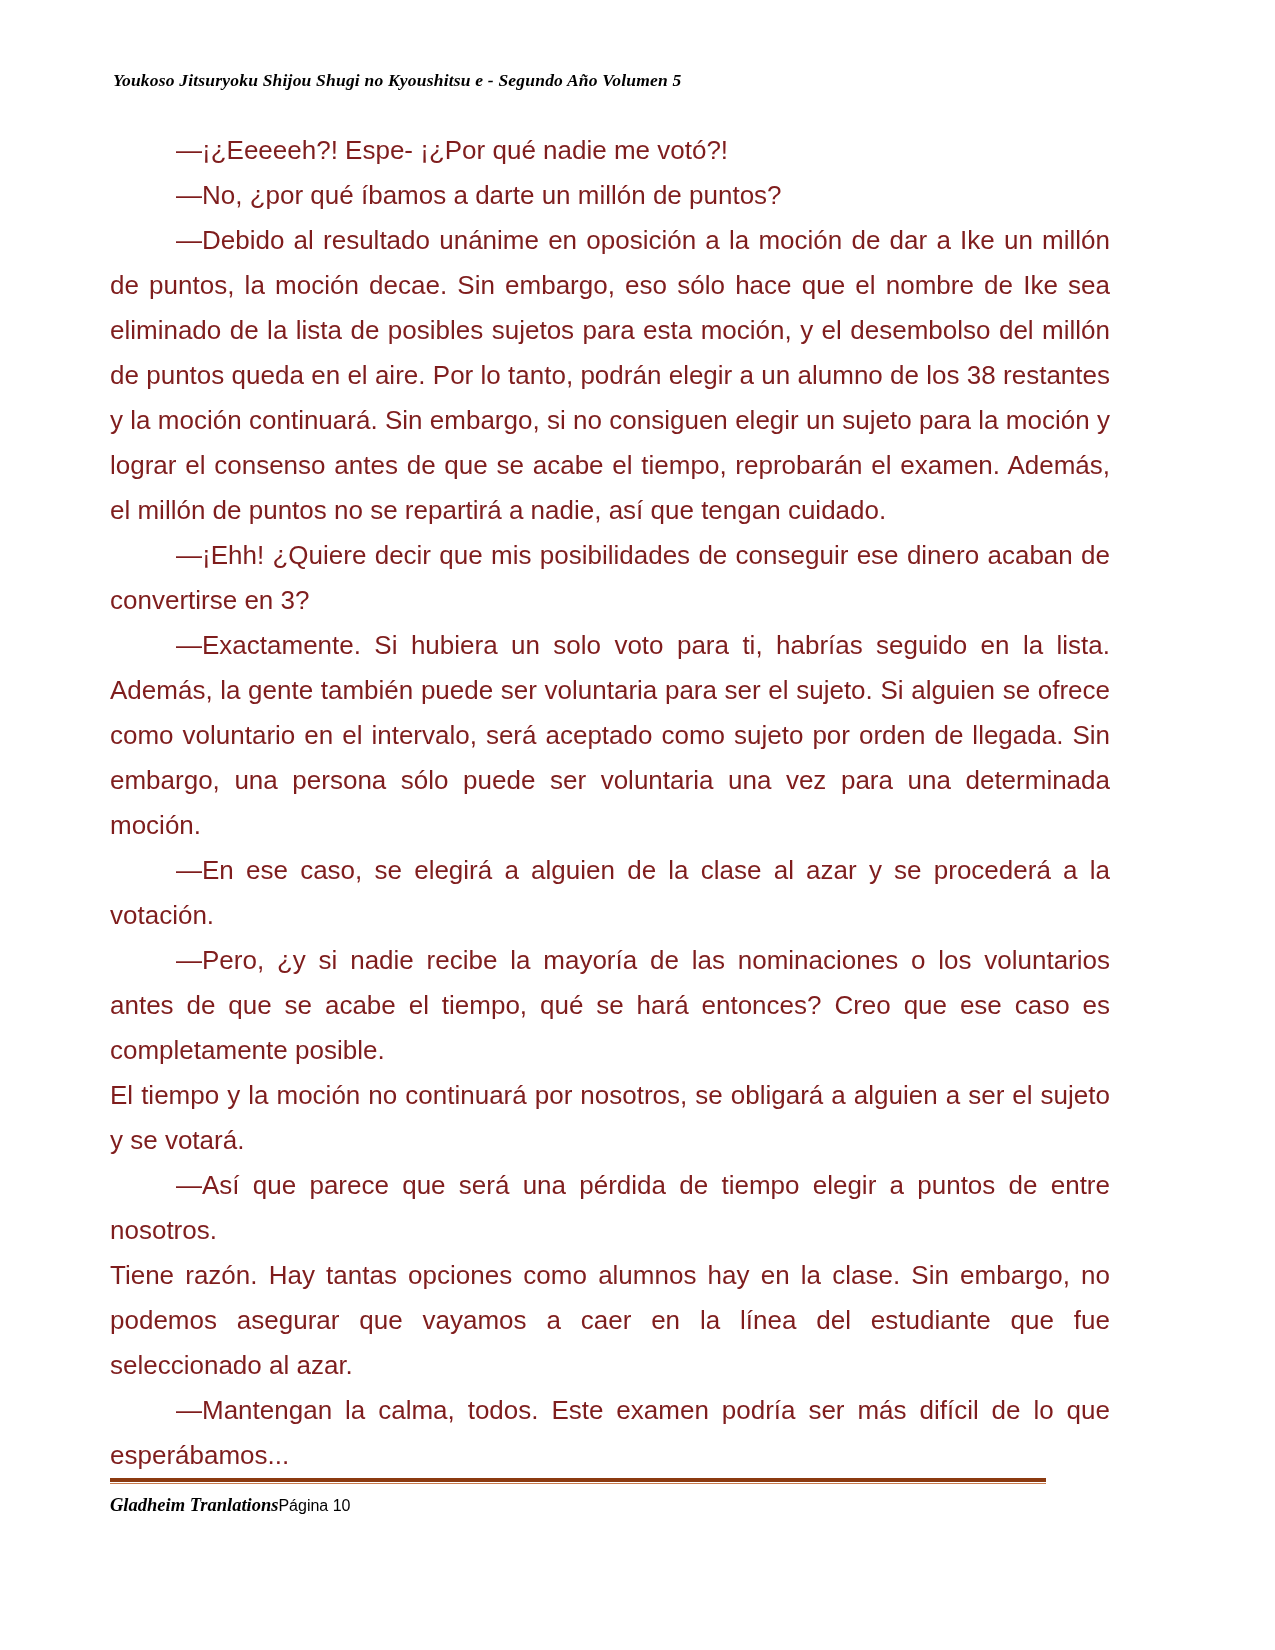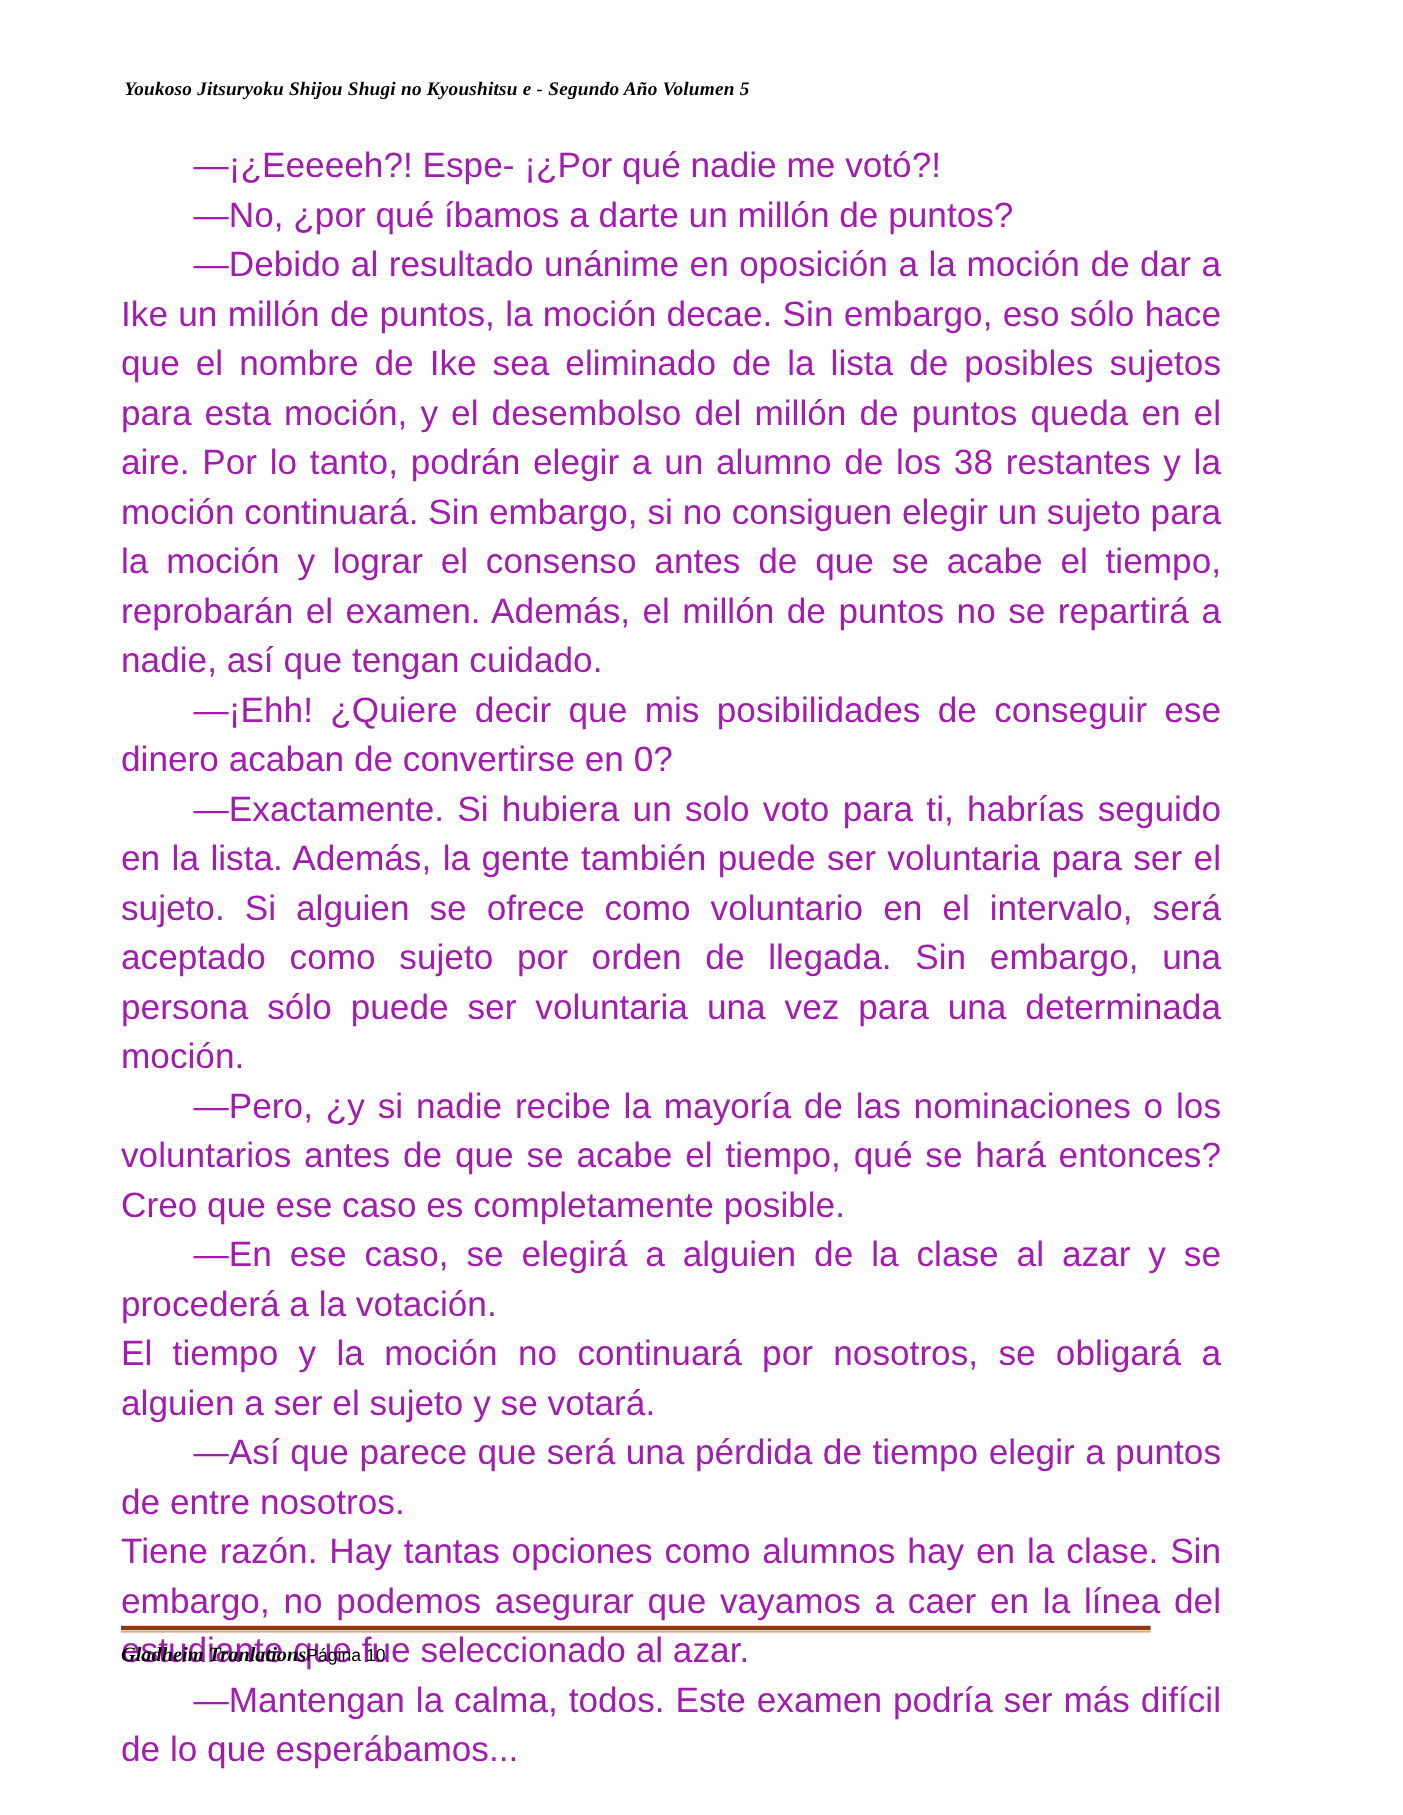--- a/index.html
+++ b/index.html
@@ -36,25 +36,25 @@
     white-space: nowrap;
   }
   .content {
     position: absolute;
     top: 128px;
     left: 110px;
     width: 1000px;
   }
   p {
     margin: 0 0 0 0;
-    font-size: 32px;
+    font-size: 26px;
     line-height: 45px;
     text-align: justify;
     text-justify: inter-word;
-    color: #a21caf;
+    color: #7f1d1d;
   }
   p.indent {
     text-indent: 66px;
   }
   p.noindent {
     text-indent: 0;
   }
   p + p {
     margin-top: 0;
   }
@@ -97,24 +97,24 @@
 <body>
 
 <div class="page">
 
   <div class="header">Youkoso Jitsuryoku Shijou Shugi no Kyoushitsu e - Segundo Año Volumen 5</div>
 
   <div class="content">
     <p class="indent">—¡¿Eeeeeh?! Espe- ¡¿Por qué nadie me votó?!</p>
     <p class="indent">—No, ¿por qué íbamos a darte un millón de puntos?</p>
     <p class="indent">—Debido al resultado unánime en oposición a la moción de dar a Ike un millón de puntos, la moción decae. Sin embargo, eso sólo hace que el nombre de Ike sea eliminado de la lista de posibles sujetos para esta moción, y el desembolso del millón de puntos queda en el aire. Por lo tanto, podrán elegir a un alumno de los 38 restantes y la moción continuará. Sin embargo, si no consiguen elegir un sujeto para la moción y lograr el consenso antes de que se acabe el tiempo, reprobarán el examen. Además, el millón de puntos no se repartirá a nadie, así que tengan cuidado.</p>
-    <p class="indent">—¡Ehh! ¿Quiere decir que mis posibilidades de conseguir ese dinero acaban de convertirse en 0?</p>
+    <p class="indent">—¡Ehh! ¿Quiere decir que mis posibilidades de conseguir ese dinero acaban de convertirse en 3?</p>
     <p class="indent">—Exactamente. Si hubiera un solo voto para ti, habrías seguido en la lista. Además, la gente también puede ser voluntaria para ser el sujeto. Si alguien se ofrece como voluntario en el intervalo, será aceptado como sujeto por orden de llegada. Sin embargo, una persona sólo puede ser voluntaria una vez para una determinada moción.</p>
+    <p class="indent">—En ese caso, se elegirá a alguien de la clase al azar y se procederá a la votación.</p>
     <p class="indent">—Pero, ¿y si nadie recibe la mayoría de las nominaciones o los voluntarios antes de que se acabe el tiempo, qué se hará entonces? Creo que ese caso es completamente posible.</p>
-    <p class="indent">—En ese caso, se elegirá a alguien de la clase al azar y se procederá a la votación.</p>
     <p class="noindent">El tiempo y la moción no continuará por nosotros, se obligará a alguien a ser el sujeto y se votará.</p>
     <p class="indent">—Así que parece que será una pérdida de tiempo elegir a puntos de entre nosotros.</p>
     <p class="noindent">Tiene razón. Hay tantas opciones como alumnos hay en la clase. Sin embargo, no podemos asegurar que vayamos a caer en la línea del estudiante que fue seleccionado al azar.</p>
     <p class="indent">—Mantengan la calma, todos. Este examen podría ser más difícil de lo que esperábamos...</p>
   </div>
 
   <div class="footer-rule"></div>
   <div class="footer-rule2"></div>
 
   <div class="footer">

